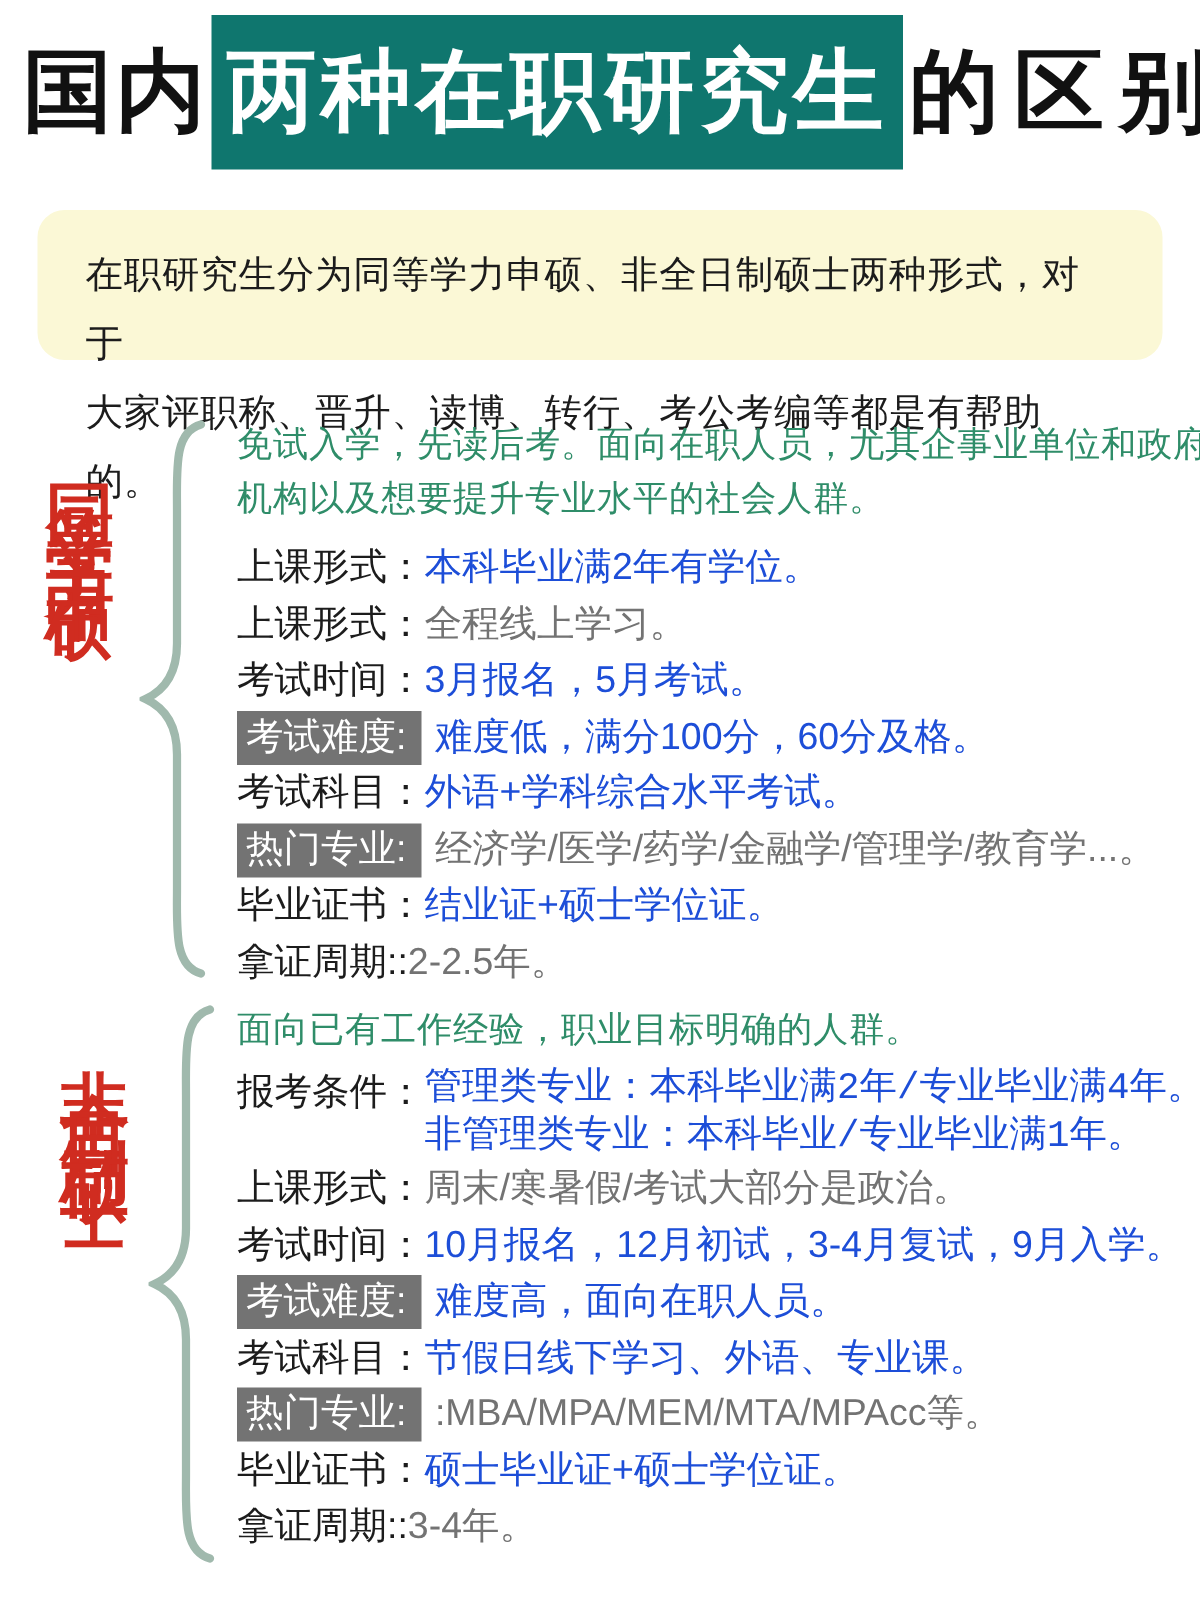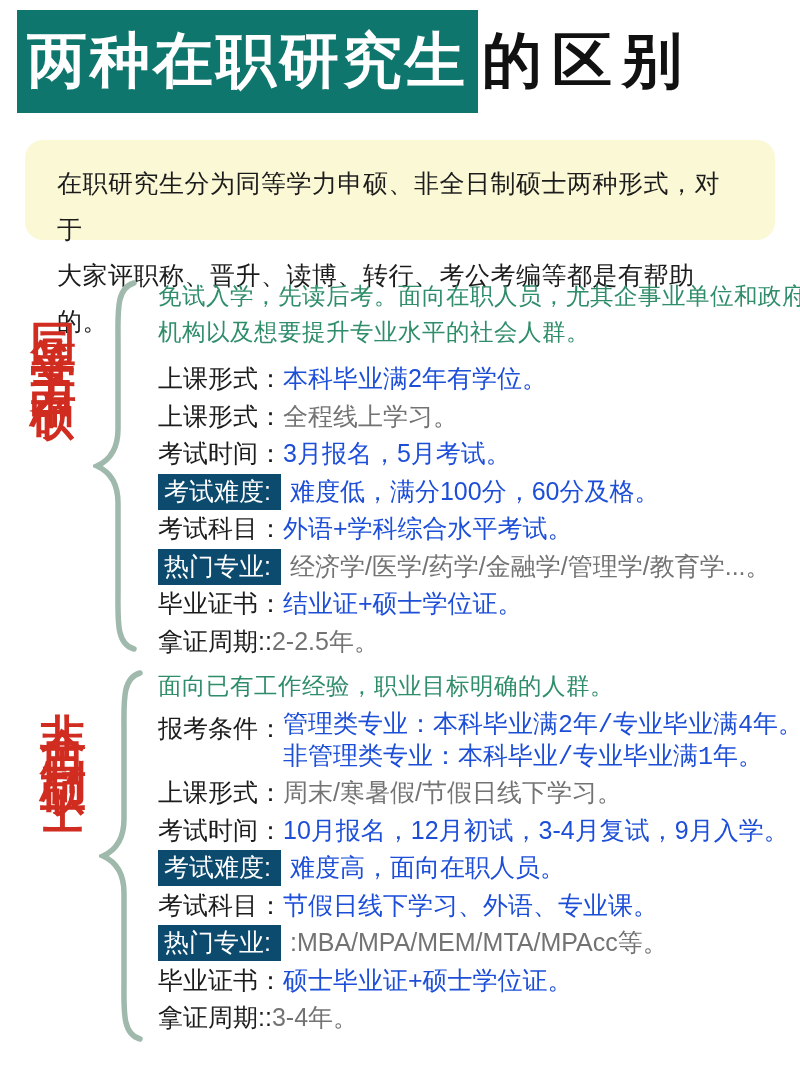--- a/index.html
+++ b/index.html
@@ -51,36 +51,37 @@
   .content { position: absolute; left: 158px; top: 0; width: 660px; }
   .sec-intro {
     font-size: 23.5px; line-height: 36px; color: #2f8d69;
     white-space: pre-line; letter-spacing: 0.5px; margin-bottom: 10px;
   }
   #section-2 .sec-intro { margin-bottom: 6px; }
 
   .row { font-size: 25px; line-height: 37.5px; white-space: nowrap; }
   .lab { color: #1c1c1c; }
   .lab.hl {
-    display: inline-block; background: #0c4a6e; color: #ffffff;
+    display: inline-block; background: #737373; color: #ffffff;
     padding: 1px 10px 2px 6px; margin-right: 9px; line-height: 33px;
   }
   .val.black { color: #1d4ed8; }
   .val.red { color: #737373; }
   .val.multi {
     display: inline-block; vertical-align: top;
     white-space: pre-line; line-height: 32px; font-family: Liberation Mono, monospace;
   }
 </style>
 </head>
 <body>
 
 <div id="poster">
 
   <div class="title-row">
+    <span>国内</span>
       <span class="title-highlight">两种在职研究生</span>
       <span class="title-suffix">的区别</span>
   </div>
 
   <div class="intro-box">在职研究生分为同等学力申硕、非全日制硕士两种形式，对于
 大家评职称、晋升、读博、转行、考公考编等都是有帮助的。</div>
 
   <div class="section" id="section-1">
     <div class="vlabel">同等学力申硕</div>
     <svg class="brace" width="46" height="376" viewBox="0 0 46 376">
@@ -105,21 +106,21 @@
   <div class="section" id="section-2">
     <div class="vlabel">非全日制硕士</div>
     <svg class="brace" width="46" height="376" viewBox="0 0 46 376">
       <path d="M41 5 C23 10 25 34 25 62 L25 151 C25 173 15 183 4 188 C15 193 25 203 25 225 L25 314 C25 342 23 366 41 371" fill="none" stroke="#a0b9ad" stroke-width="5.5" stroke-linecap="round"></path>
     </svg>
     <div class="content">
       <div class="sec-intro">面向已有工作经验，职业目标明确的人群。</div>
       <div class="rows">
           <div class="row"><span class="lab">报考条件：</span><span class="val black multi">管理类专业：本科毕业满2年/专业毕业满4年。
 非管理类专业：本科毕业/专业毕业满1年。</span></div>
-          <div class="row"><span class="lab">上课形式：</span><span class="val red">周末/寒暑假/节假日线下学习。</span></div>
+          <div class="row"><span class="lab">上课形式：</span><span class="val red">周末/寒暑假/考试大部分是政治。</span></div>
           <div class="row"><span class="lab">考试时间：</span><span class="val black">10月报名，12月初试，3-4月复试，9月入学。</span></div>
           <div class="row"><span class="lab hl">考试难度:</span><span class="val black">难度高，面向在职人员。</span></div>
           <div class="row"><span class="lab">考试科目：</span><span class="val black">节假日线下学习、外语、专业课。</span></div>
           <div class="row"><span class="lab hl">热门专业:</span><span class="val red">:MBA/MPA/MEM/MTA/MPAcc等。</span></div>
           <div class="row"><span class="lab">毕业证书：</span><span class="val black">硕士毕业证+硕士学位证。</span></div>
           <div class="row"><span class="lab">拿证周期::</span><span class="val red">3-4年。</span></div>
         </div>
     </div>
   </div>
 

